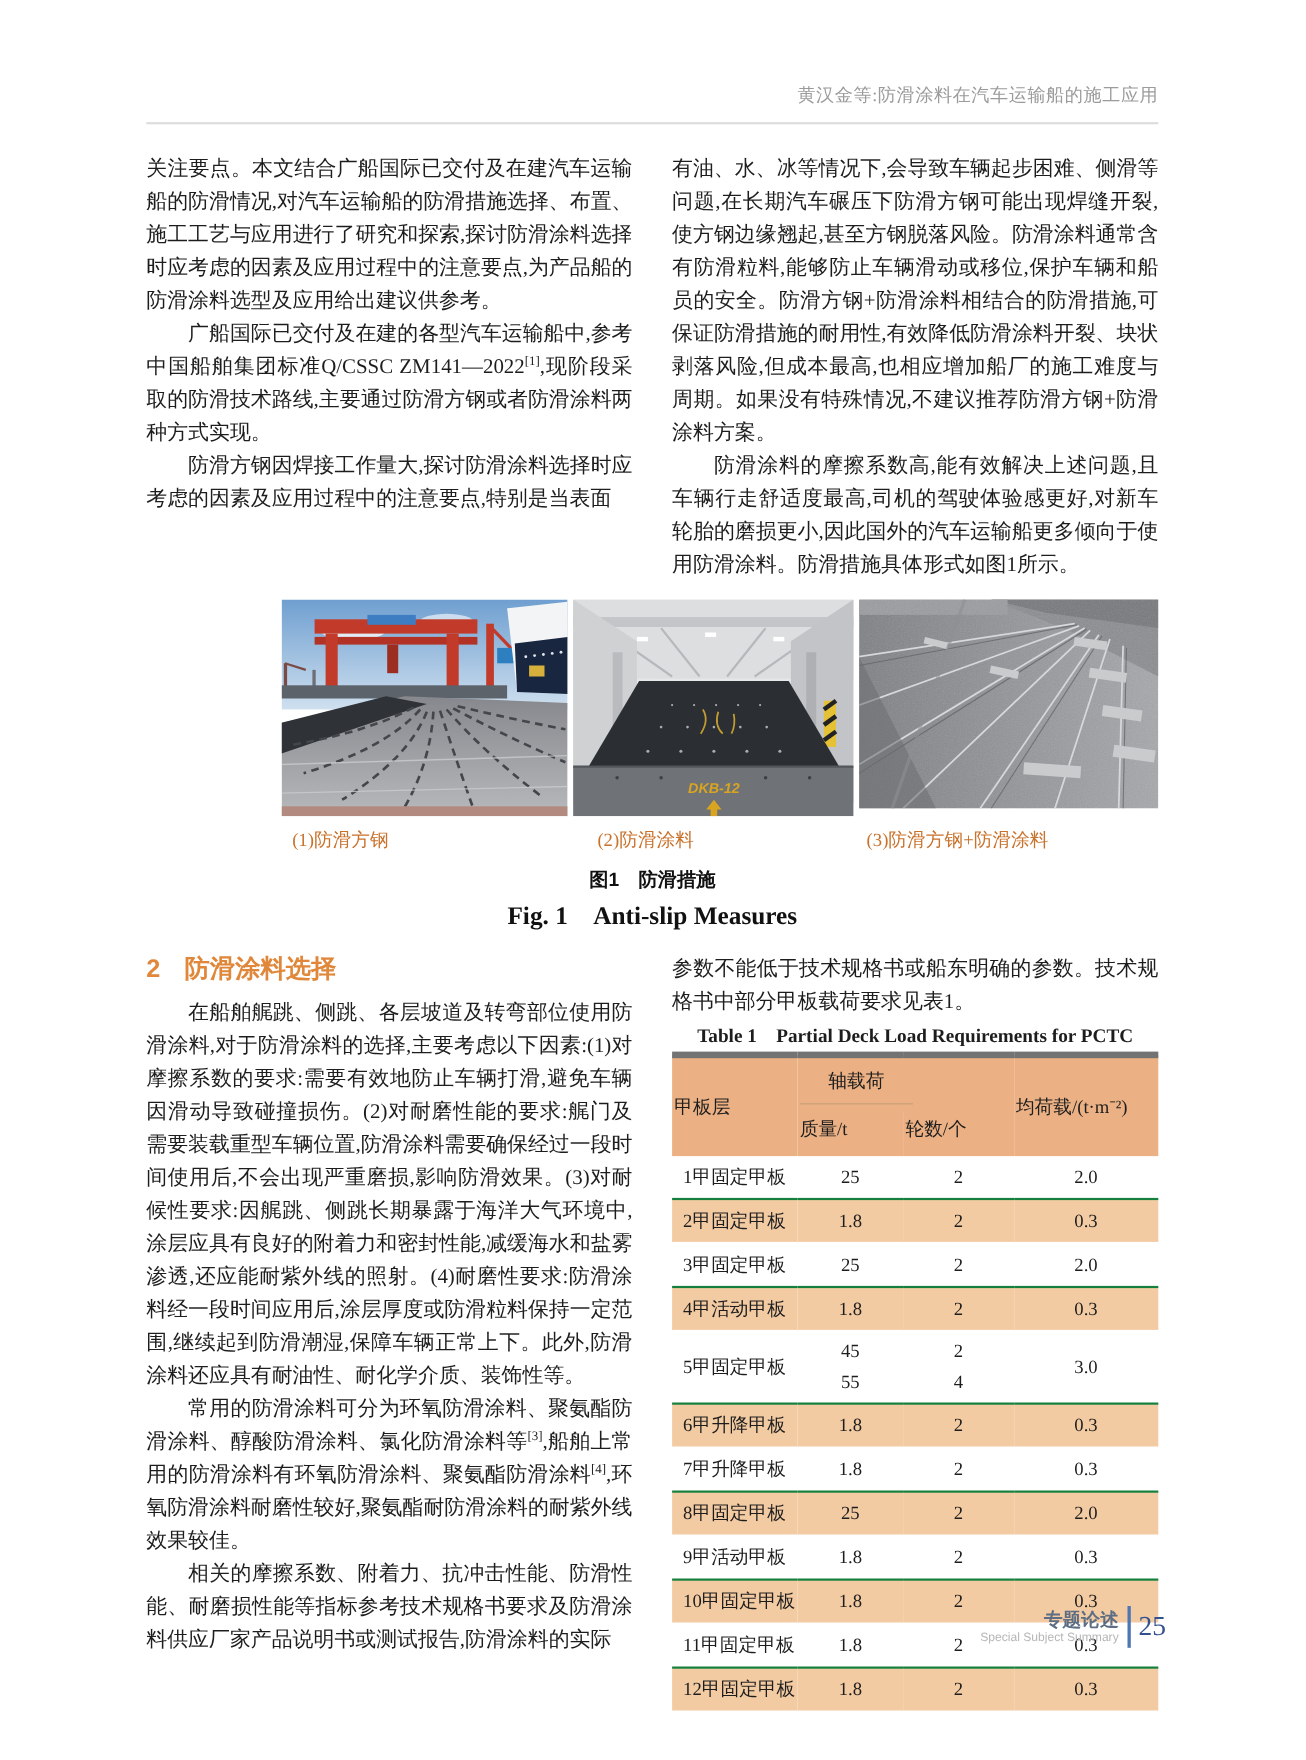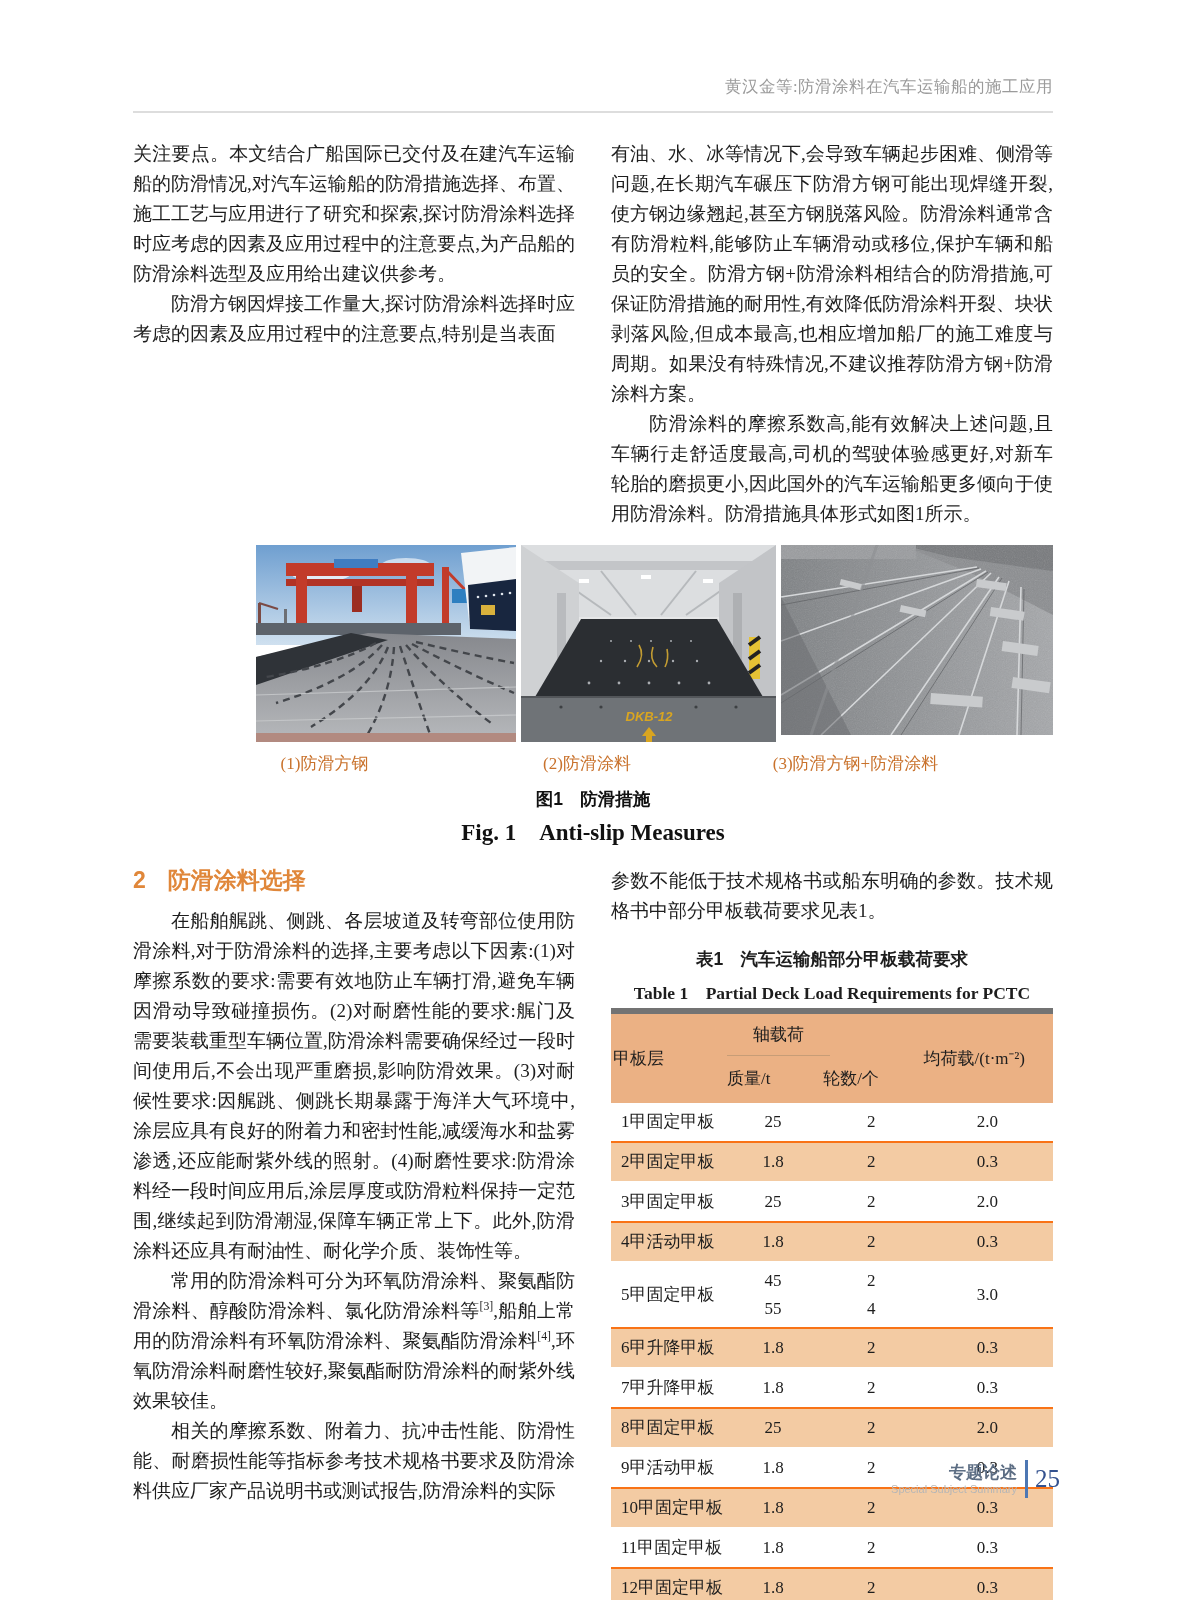--- a/index.html
+++ b/index.html
@@ -26,41 +26,41 @@
     font-family:"Liberation Sans", sans-serif; font-weight:700;
     color:#e0873a; font-size:23px; margin:16px 0 12px 0; line-height:28px;
     text-align:left;
   }
   .sec-head .sec-num { margin-right:22px; }
 
   
   .figure-block { margin-top:16px; }
   .photos { display:flex; justify-content:flex-end; gap:5px; align-items:flex-start; }
   .photo { display:block; }
-  .photo-captions { display:flex; justify-content:center; gap:5px; margin-top:10px;font-family:Liberation Serif, serif; }
+  .photo-captions { display:flex; justify-content:center; gap:20px; margin-top:10px;font-family:Liberation Serif, serif; }
   .photo-cap { color:#c9722c; font-size:17px; text-align:center; }
   .fig-label-zh {
     text-align:center; font-family:"Liberation Sans", sans-serif; font-weight:700;
     font-size:17.5px; margin-top:12px; color:#111;
   }
   .fig-label-en {
     text-align:center; font-weight:700; font-size:23px; margin-top:6px; color:#111;
   }
 
   
   .tbl-title-zh { text-align:center; font-family:"Liberation Sans", sans-serif; font-weight:700; font-size:17.5px; margin:18px 0 4px 0; }
   .tbl-title-en { text-align:center; font-weight:700; font-size:17.5px; }
   table.deck { width:100%; border-collapse:collapse; font-size:17px; }
   table.deck thead th { background:#ebb184; font-weight:400; padding:6px 2px; }
   table.deck thead tr:first-child th { border-top:6px solid #737373; }
   .axle-wrap { display:inline-block; padding:0 26px 5px 26px; border-bottom:1px solid #c79d77; }
   table.deck thead tr+tr th { padding-top:2px; padding-bottom:9px; }
   table.deck td { text-align:center; padding:4px 2px; height:29px; }
   table.deck td.deckname { text-align:left; padding-left:10px; white-space:nowrap; }
-  table.deck tr.hl td { background:#f3cba3; border-top:2px solid #f97316; border-bottom:2px solid #fff; }
+  table.deck tr.hl td { background:#f3cba3; border-top:2px solid #15803d; border-bottom:2px solid #fff; }
   table.deck tbody { border-bottom:2px solid #58595b; }
   table.deck .stack div { line-height:28px; }
   td.c-mass { width:22%; } td.c-wheel { width:23%; } td.c-load { width:30%; } td.deckname { width:25%; }
 
   
   .footer { position:absolute; right:127px; top:1460px; display:flex; align-items:center; }
   .footer-txt { text-align:right; margin-right:8px; }
   .footer-zh { font-family:"Liberation Sans", sans-serif; font-weight:700; color:#5d6e84; font-size:17px; line-height:19px; }
   .footer-en { font-family:"Liberation Sans", sans-serif; color:#b6b6b6; font-size:11px; line-height:14px; }
   .footer-bar { width:3px; height:38px; background:#4d77b3; margin-right:7px; }
@@ -71,20 +71,21 @@
 
 <div class="page">
   <div class="content">
 
     <div class="running-head">黄汉金等:防滑涂料在汽车运输船的施工应用</div>
     <hr class="head-rule">
 
     <div class="cols">
       <div class="col">
         <p>关注要点。本文结合广船国际已交付及在建汽车运输船的防滑情况,对汽车运输船的防滑措施选择、布置、施工工艺与应用进行了研究和探索,探讨防滑涂料选择时应考虑的因素及应用过程中的注意要点,为产品船的防滑涂料选型及应用给出建议供参考。</p>
+        <p class="ind"><span>广船国际已交付及在建的各型汽车运输船中,参考中国船舶集团标准Q/CSSC ZM141—2022</span><sup class="ref">[1]</sup><span>,现阶段采取的防滑技术路线,主要通过防滑方钢或者防滑涂料两种方式实现。</span></p>
         <p class="ind">防滑方钢因焊接工作量大,探讨防滑涂料选择时应考虑的因素及应用过程中的注意要点,特别是当表面</p>
       </div>
       <div class="col">
         <p>有油、水、冰等情况下,会导致车辆起步困难、侧滑等问题,在长期汽车碾压下防滑方钢可能出现焊缝开裂,使方钢边缘翘起,甚至方钢脱落风险。防滑涂料通常含有防滑粒料,能够防止车辆滑动或移位,保护车辆和船员的安全。防滑方钢+防滑涂料相结合的防滑措施,可保证防滑措施的耐用性,有效降低防滑涂料开裂、块状剥落风险,但成本最高,也相应增加船厂的施工难度与周期。如果没有特殊情况,不建议推荐防滑方钢+防滑涂料方案。</p>
         <p class="ind">防滑涂料的摩擦系数高,能有效解决上述问题,且车辆行走舒适度最高,司机的驾驶体验感更好,对新车轮胎的磨损更小,因此国外的汽车运输船更多倾向于使用防滑涂料。防滑措施具体形式如图1所示。</p>
       </div>
     </div>
 
     <div class="figure-block">
       <div class="photos">
@@ -282,21 +283,20 @@
           <span class="sec-num">2</span><span>防滑涂料选择</span>
         </div>
         <p class="ind">在船舶艉跳、侧跳、各层坡道及转弯部位使用防滑涂料,对于防滑涂料的选择,主要考虑以下因素:(1)对摩擦系数的要求:需要有效地防止车辆打滑,避免车辆因滑动导致碰撞损伤。(2)对耐磨性能的要求:艉门及需要装载重型车辆位置,防滑涂料需要确保经过一段时间使用后,不会出现严重磨损,影响防滑效果。(3)对耐候性要求:因艉跳、侧跳长期暴露于海洋大气环境中,涂层应具有良好的附着力和密封性能,减缓海水和盐雾渗透,还应能耐紫外线的照射。(4)耐磨性要求:防滑涂料经一段时间应用后,涂层厚度或防滑粒料保持一定范围,继续起到防滑潮湿,保障车辆正常上下。此外,防滑涂料还应具有耐油性、耐化学介质、装饰性等。</p>
         <p class="ind"><span>常用的防滑涂料可分为环氧防滑涂料、聚氨酯防滑涂料、醇酸防滑涂料、氯化防滑涂料等</span><sup class="ref">[3]</sup><span>,船舶上常用的防滑涂料有环氧防滑涂料、聚氨酯防滑涂料</span><sup class="ref">[4]</sup><span>,环氧防滑涂料耐磨性较好,聚氨酯耐防滑涂料的耐紫外线效果较佳。</span></p>
         <p class="ind">相关的摩擦系数、附着力、抗冲击性能、防滑性能、耐磨损性能等指标参考技术规格书要求及防滑涂料供应厂家产品说明书或测试报告,防滑涂料的实际</p>
       </div>
 
       <div class="col">
         <p>参数不能低于技术规格书或船东明确的参数。技术规格书中部分甲板载荷要求见表1。</p>
 
-        <div class="tbl-title-zh">表1　汽车运输船部分甲板载荷要求</div>
         <div class="tbl-title-en">Table 1　Partial Deck Load Requirements for PCTC</div>
 
         <table class="deck">
           <thead>
             <tr>
               <th rowspan="2">甲板层</th>
               <th colspan="2"><span class="axle-wrap">轴载荷</span></th>
               <th rowspan="2">均荷载/(t·m⁻²)</th>
             </tr>
             <tr>

